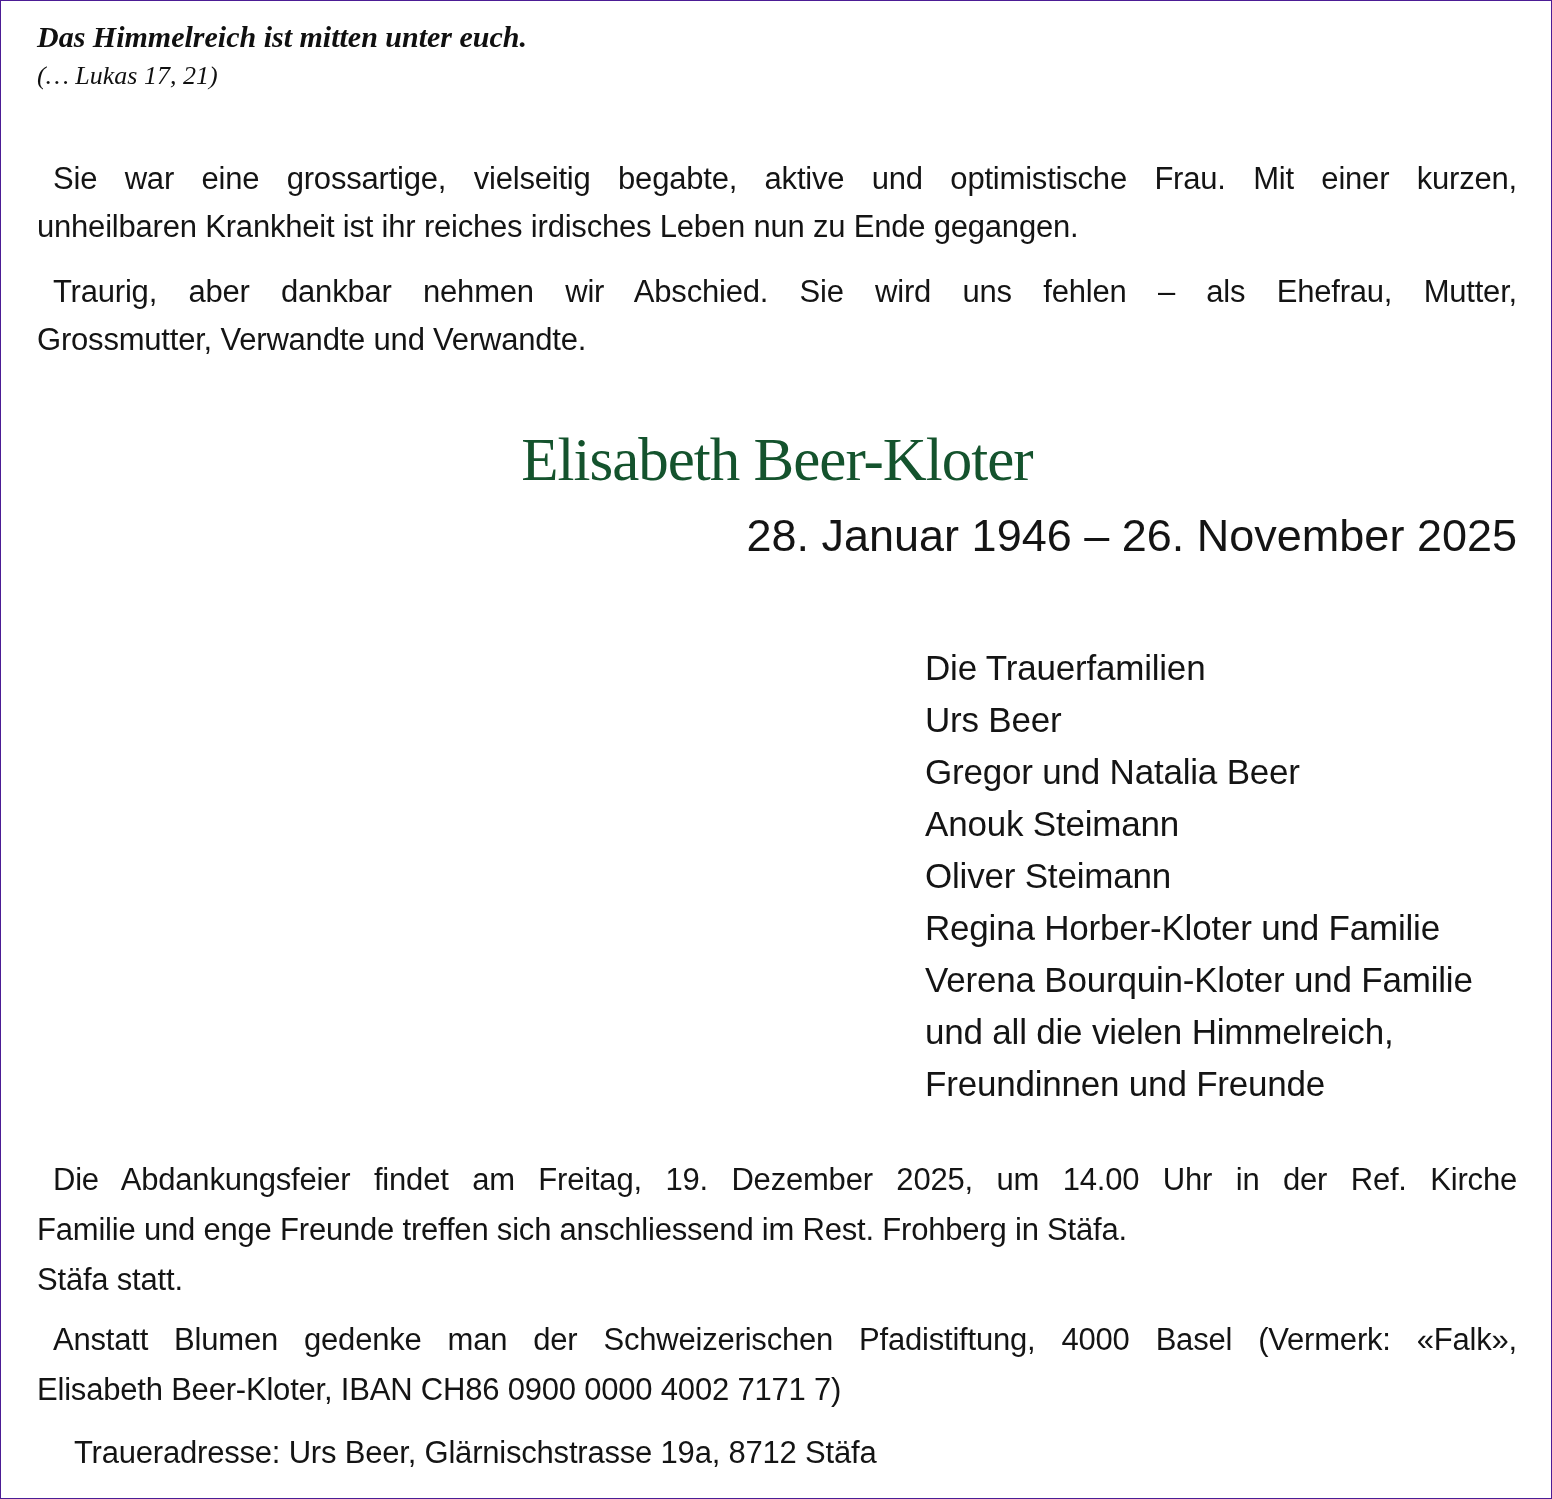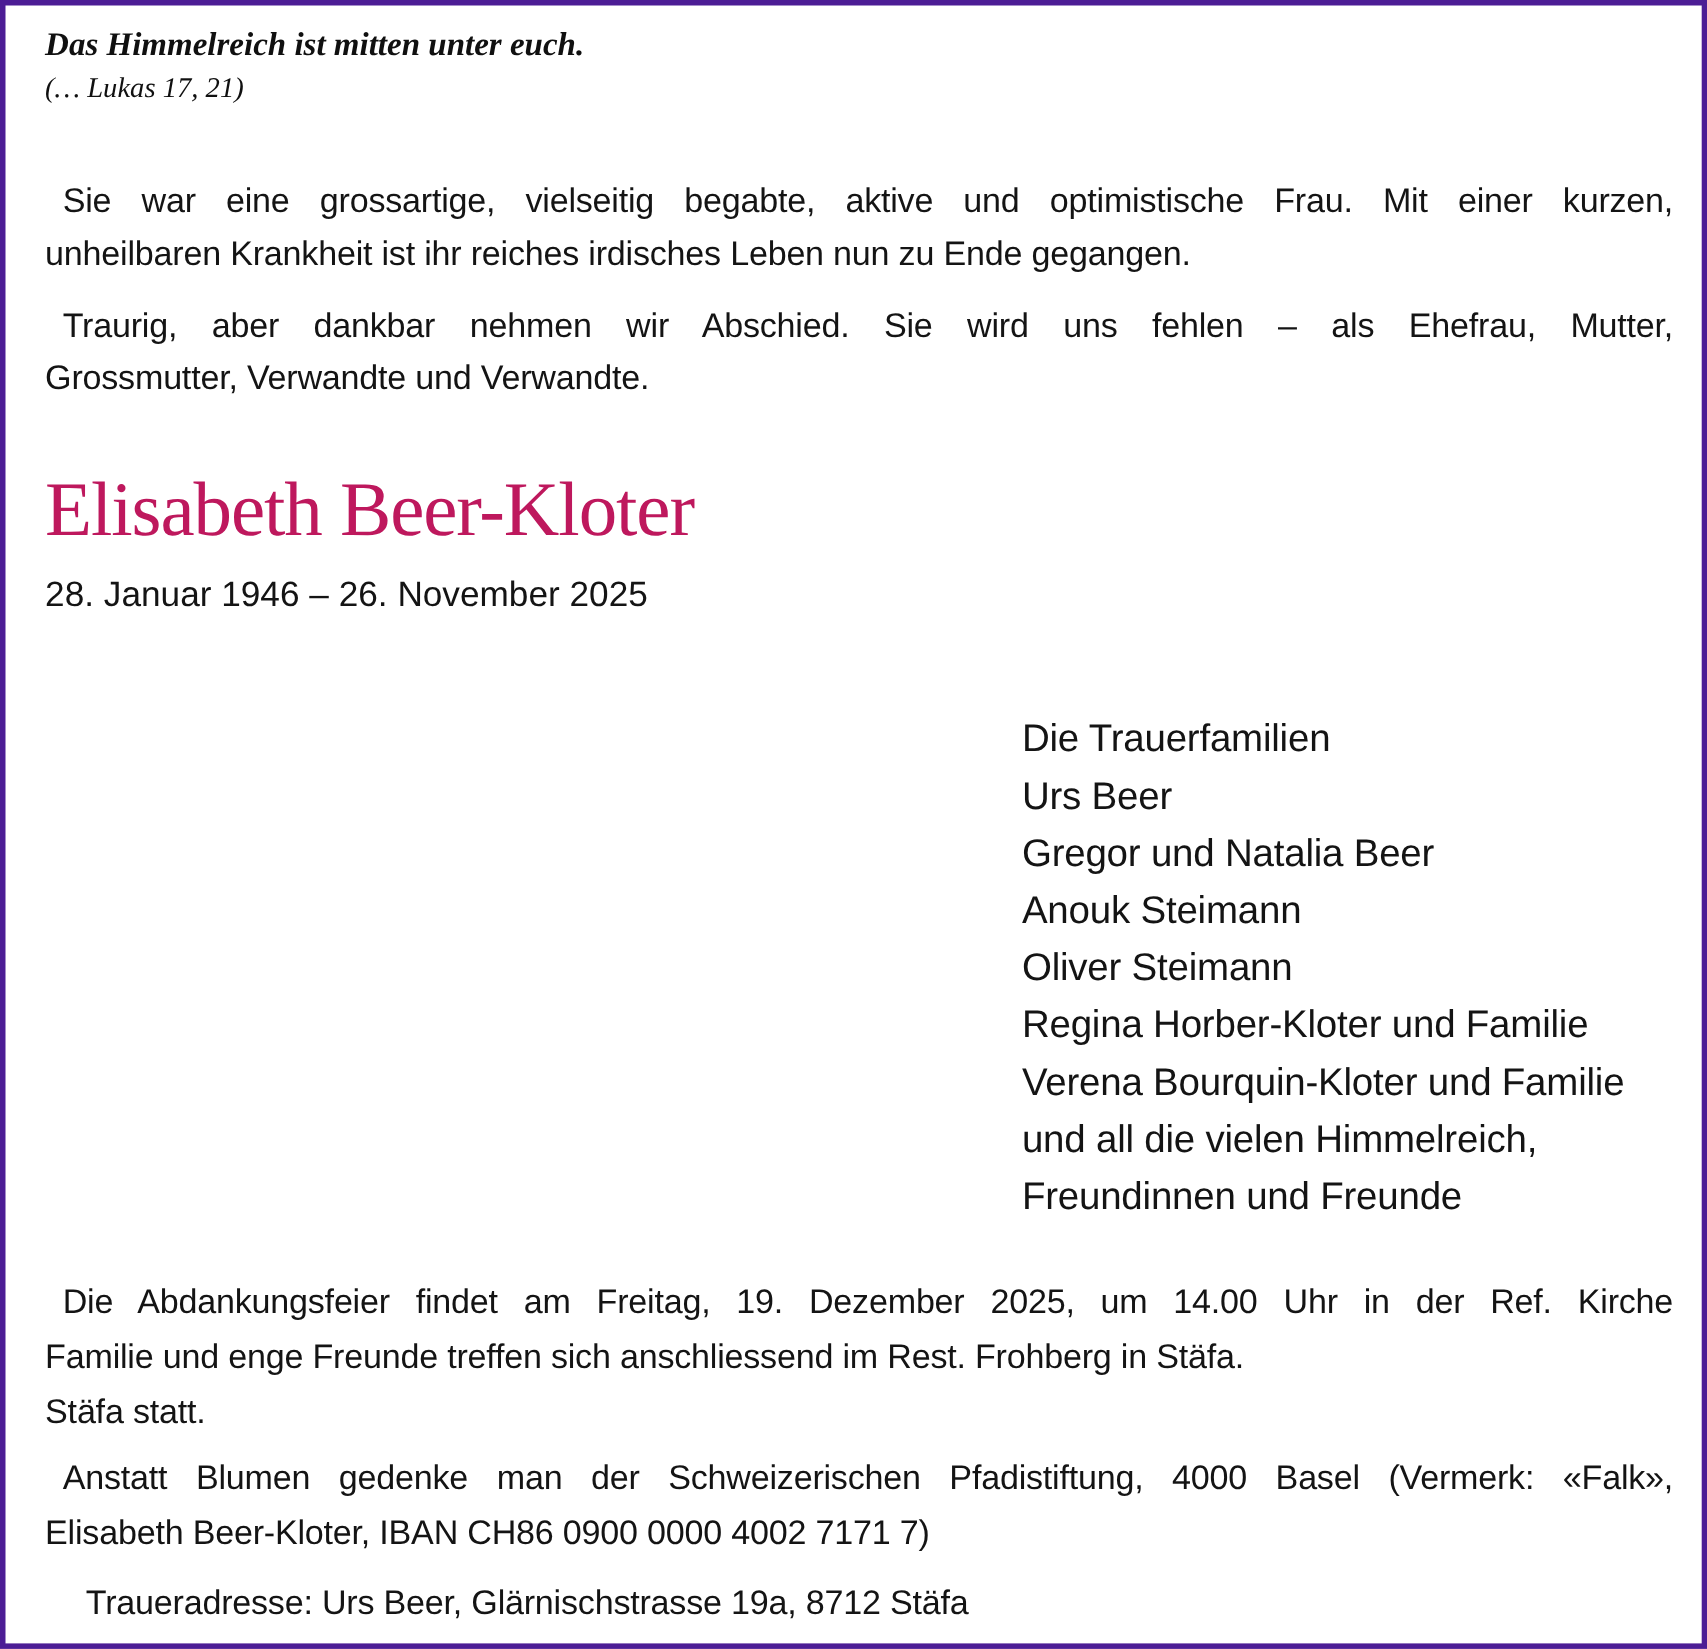--- a/index.html
+++ b/index.html
@@ -2,21 +2,21 @@
 <html lang="de"><head>
 <meta charset="utf-8">
 <style>
   * { margin: 0; padding: 0; box-sizing: border-box; }
   html, body { background: #e8e8e8; }
   .page {
     position: relative;
     width: 1552px;
     height: 1499px;
     background: #ffffff;
-    border: 5px solid #4c1d95;
+    border: 1px solid #4c1d95;
     overflow: hidden;
     font-family: "Liberation Sans", "DejaVu Sans", sans-serif;
     color: #141414;
   }
   
   .quote {
     position: absolute;
     left: 36px;
     top: 16px;
     font-family: "Liberation Serif", "DejaVu Serif", serif;
@@ -43,35 +43,35 @@
   }
   .para1 { top: 154px; }
   .para2 { top: 267px; }
 
   
   .name {
     position: absolute;
     left: 36px;
     top: 412px;
     width: 1480px;
-    text-align: left;
+    text-align: center;
     font-family: "Liberation Serif", "DejaVu Serif", serif;
     font-weight: normal;
-    font-size: 70px;
+    font-size: 61px;
     line-height: 94px;
     letter-spacing: -1px;
-    color: #be185d;
+    color: #14532d;
   }
   .dates {
     position: absolute;
     left: 36px;
     top: 511px;
     width: 1480px;
-    text-align: left;
-    font-size: 32px;
+    text-align: right;
+    font-size: 45px;
     line-height: 48px;
   }
 
   
   .mourners {
     position: absolute;
     left: 924px;
     top: 626px;
     font-size: 35px;
     letter-spacing: -0.2px;

